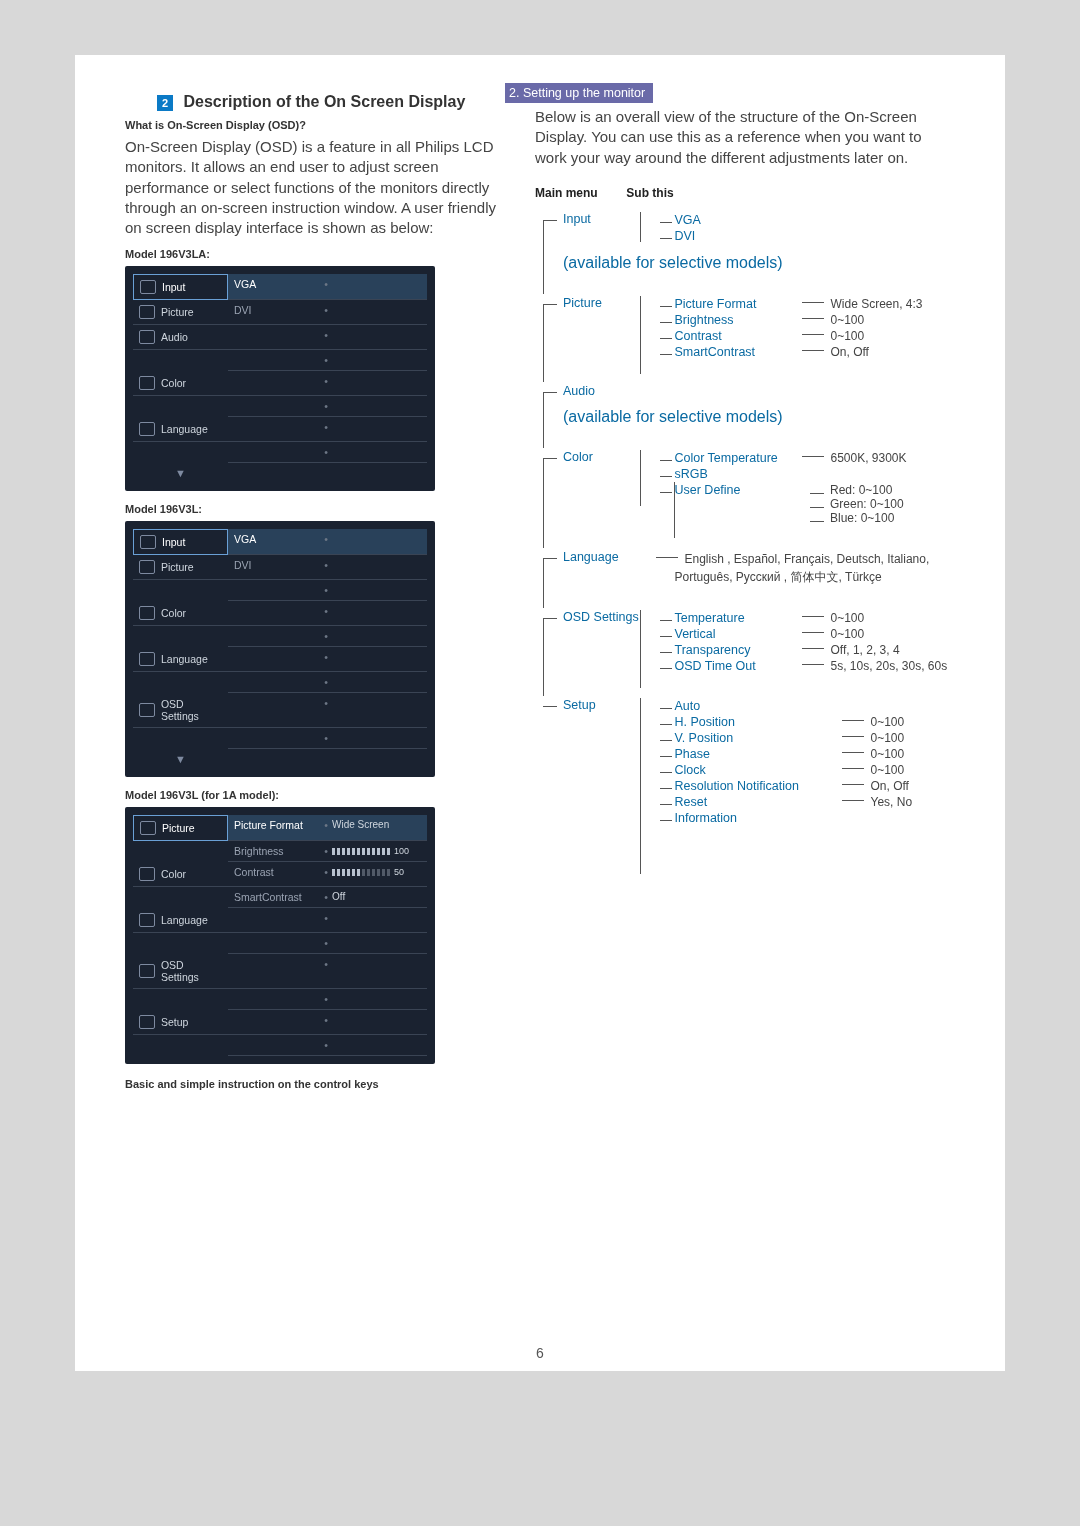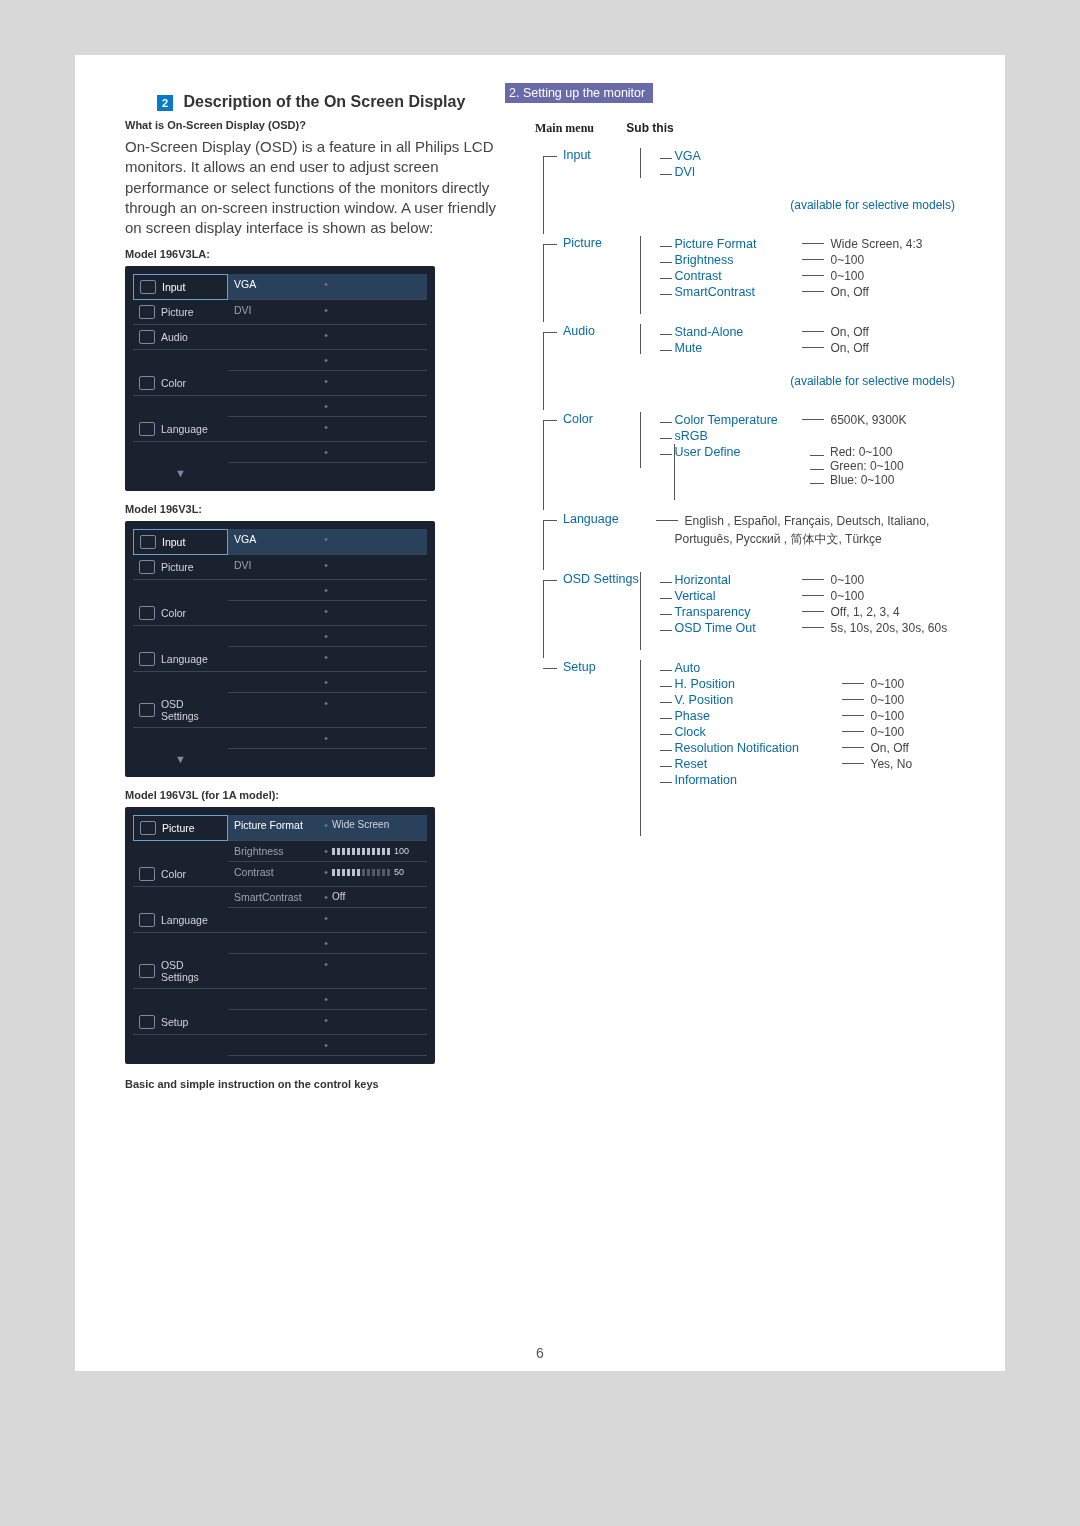--- a/index.html
+++ b/index.html
@@ -85,35 +85,35 @@
   .osd .sub .label { width: 86px; }
   .osd .sub .dot { width: 12px; text-align:center; color:#6d7786; }
   .osd .sub .val { flex:1; color:#cfd6de; font-size:10px; }
   .osd .arrowrow { width: 95px; text-align:center; color:#7e8aa0; padding: 4px 0; }
   .osd .blankright { flex:1; }
   .bar { display:inline-block; height:7px; background: repeating-linear-gradient(90deg,#b8c2d0 0 3px, transparent 3px 5px); vertical-align:middle; }
   .barval { font-size:9px; color:#cfd6de; margin-left:4px; }
 
   
   .treeheaders { margin-top: 18px; font-size: 12px; font-weight:700; color:#222; }
-  .treeheaders span:first-child { display:inline-block; width: 88px; font-family: Liberation Serif, serif; }
+  .treeheaders span:first-child { display:inline-block; width: 88px; }
   .tree { margin-top: 12px; font-size: 12.5px; color:#0a6aa2; }
   .tree .topgroup { margin-bottom: 24px; position: relative; padding-left: 28px; }
   .tree .topgroup::before { content:""; position:absolute; left:8px; top:8px; width:14px; height:1px; background:#555;}
   .tree .topgroup::after { content:""; position:absolute; left:8px; top:8px; width:1px; height: calc(100% + 14px); background:#555; }
   .tree .topgroup.last::after { height: 0; }
   .tree .toplabel { color:#0a6aa2; width: 88px; display:inline-block; vertical-align: top;}
   .tree .subgroup { display:inline-block; vertical-align: top; position: relative; padding-left: 20px;}
   .tree .subitem { position: relative; padding: 1px 0 1px 0; }
   .tree .subitem::before { content:""; position:absolute; left:-14px; top:10px; width:12px; height:1px; background:#555;}
   .tree .subconn { position:absolute; left:-14px; top:0; width:1px; background:#555;}
   .tree .sublabel { color:#0a6aa2; display:inline-block; width: 128px;}
   .tree .terlabel { color:#444; font-size:12px; display:inline-block; }
   .tree .dash { display:inline-block; width:22px; border-top:1px solid #555; margin: 0 6px 3px 0; vertical-align: middle;}
-  .tree .note { color:#0a6aa2; font-size: 12px; margin-top: 18px; text-align: right;}
+  .tree .note { color:#0a6aa2; font-size: 16px; margin-top: 10px;}
   .tree .langs { color:#444; font-size: 12px; line-height:1.5; }
   .tree .tercol { display:inline-block; vertical-align: top; margin-left: 4px;}
   .tree .teritem { position:relative; padding-left: 20px; }
   .tree .teritem::before { content:""; position:absolute; left:0; top:10px; width:14px; height:1px; background:#555;}
   .tree .tervert { position:absolute; left:0; top:0; width:1px; background:#555;}
 </style>
 </head>
 <body>
 
 <div class="page">
@@ -389,20 +389,21 @@
             <span class="dot">•</span>
           </div>
         </div>
     </div>
 
     <h4 class="q" style="margin-top:14px">Basic and simple instruction on the control keys</h4>
   </div>
 
   
   <div class="right-col">
+    <p class="para">Below is an overall view of the structure of the On-Screen Display. You can use this as a reference when you want to work your way around the different adjustments later on.</p>
 
     <div class="treeheaders">
       <span>Main menu</span>
       <span>Sub this</span>
     </div>
 
     <div class="tree">
 
       <div class="topgroup">
         <span class="toplabel">Input</span>
@@ -420,25 +421,20 @@
           <span class="subconn" style="height:78px"></span>
           <div class="subitem"><span class="sublabel">Picture Format</span><span class="dash"></span><span class="terlabel">Wide Screen, 4:3</span></div>
           <div class="subitem"><span class="sublabel">Brightness</span><span class="dash"></span><span class="terlabel">0~100</span></div>
           <div class="subitem"><span class="sublabel">Contrast</span><span class="dash"></span><span class="terlabel">0~100</span></div>
           <div class="subitem"><span class="sublabel">SmartContrast</span><span class="dash"></span><span class="terlabel">On, Off</span></div>
         </span>
       </div>
 
       <div class="topgroup">
         <span class="toplabel">Audio</span>
-        <span class="subgroup">
-          <span class="subconn" style="height:30px"></span>
-          <div class="subitem"><span class="sublabel">Stand-Alone</span><span class="dash"></span><span class="terlabel">On, Off</span></div>
-          <div class="subitem"><span class="sublabel">Mute</span><span class="dash"></span><span class="terlabel">On, Off</span></div>
-        </span>
         <div class="note">(available for selective models)</div>
       </div>
 
       <div class="topgroup">
         <span class="toplabel">Color</span>
         <span class="subgroup">
           <span class="subconn" style="height:56px"></span>
           <div class="subitem"><span class="sublabel">Color Temperature</span><span class="dash"></span><span class="terlabel">6500K, 9300K</span></div>
           <div class="subitem"><span class="sublabel">sRGB</span></div>
           <div class="subitem">
@@ -457,21 +453,21 @@
         <span class="toplabel">Language</span>
         <span class="subgroup" style="width:290px">
           <span class="dash" style="margin-left:-18px"></span><span class="langs">English , Español, Français, Deutsch, Italiano, Português, Русский , 简体中文, Türkçe</span>
         </span>
       </div>
 
       <div class="topgroup">
         <span class="toplabel">OSD Settings</span>
         <span class="subgroup">
           <span class="subconn" style="height:78px"></span>
-          <div class="subitem"><span class="sublabel">Horizontal</span><span class="dash"></span><span class="terlabel">0~100</span></div>
+          <div class="subitem"><span class="sublabel">Temperature</span><span class="dash"></span><span class="terlabel">0~100</span></div>
           <div class="subitem"><span class="sublabel">Vertical</span><span class="dash"></span><span class="terlabel">0~100</span></div>
           <div class="subitem"><span class="sublabel">Transparency</span><span class="dash"></span><span class="terlabel">Off, 1, 2, 3, 4</span></div>
           <div class="subitem"><span class="sublabel">OSD Time Out</span><span class="dash"></span><span class="terlabel">5s, 10s, 20s, 30s, 60s</span></div>
         </span>
       </div>
 
       <div class="topgroup last">
         <span class="toplabel">Setup</span>
         <span class="subgroup">
           <span class="subconn" style="height:176px"></span>

